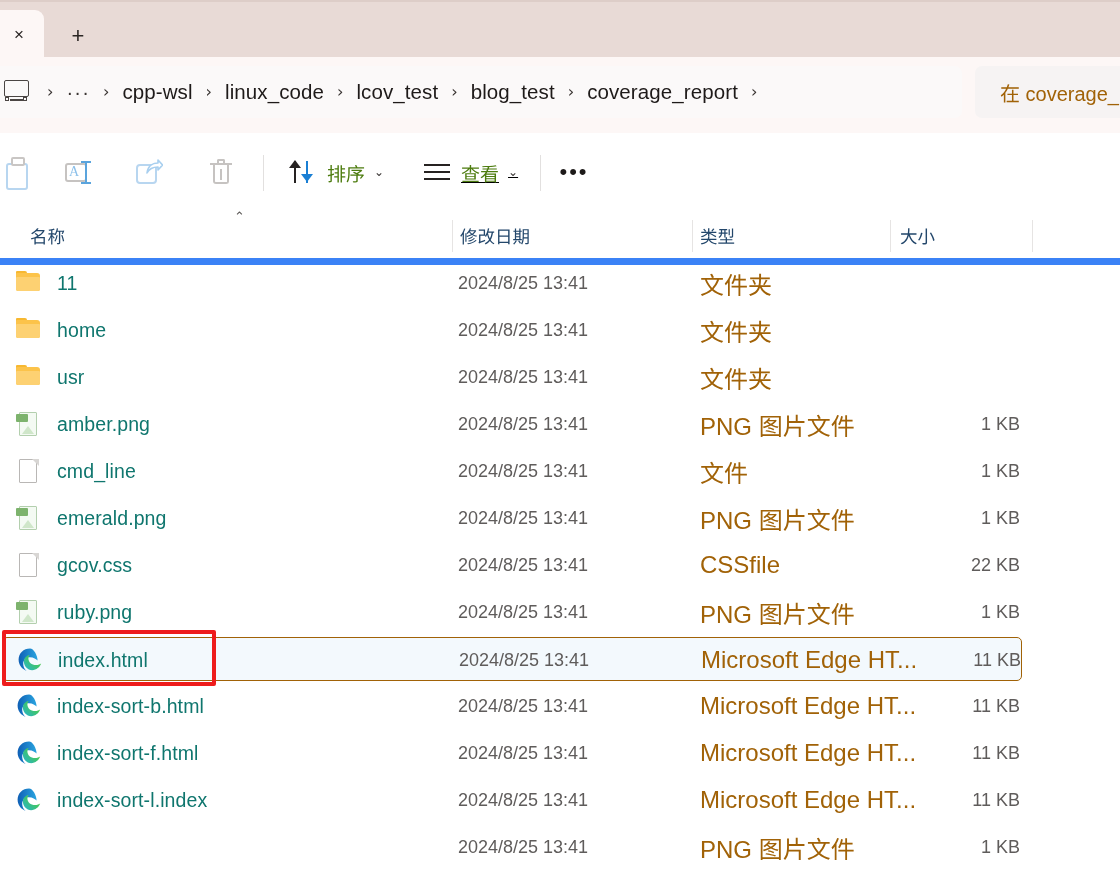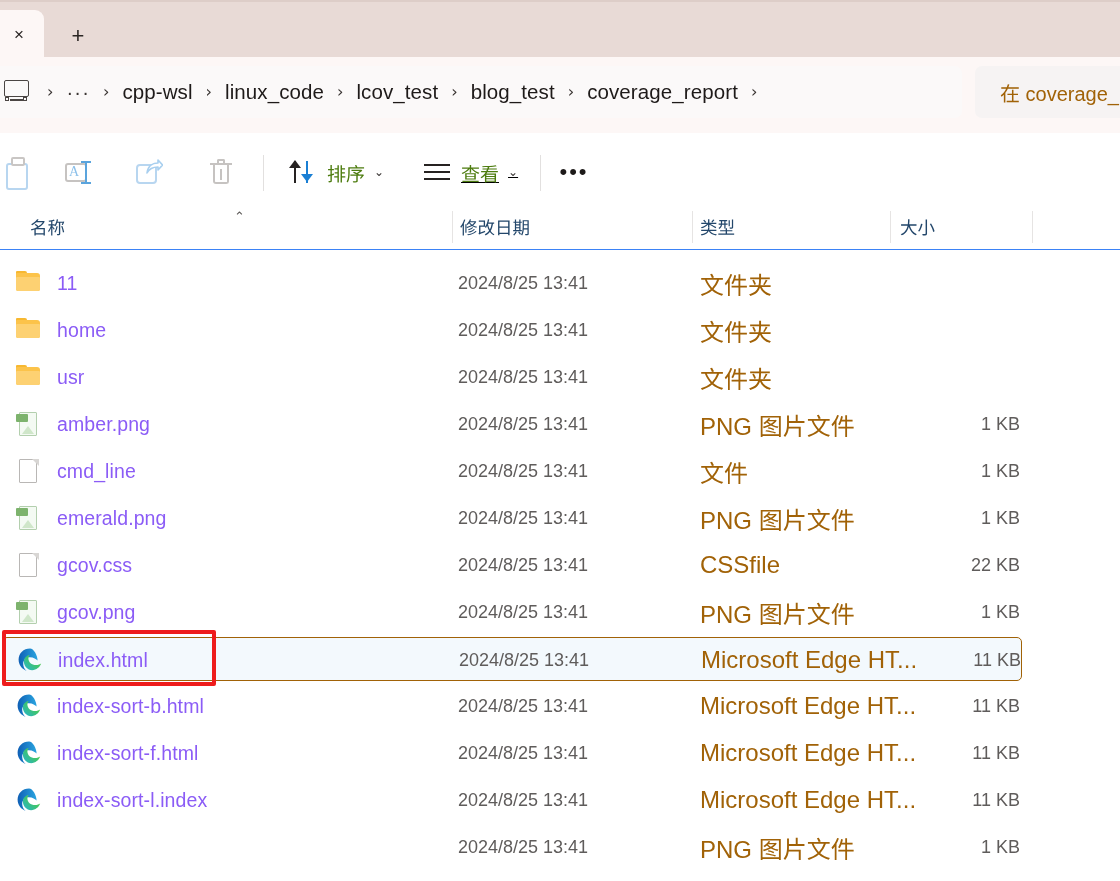--- a/index.html
+++ b/index.html
@@ -286,24 +286,24 @@
   .gi-view .l2 { top: 14px; }
   .gi-view .l3 { top: 21px; }
   .gi-more {
     font-size: 22px; color: #1d1a19;
     letter-spacing: 2px; line-height: 1;
   }
 
   
   .colhead {
     position: absolute;
-    left: 0; top: 204px;
+    left: 0; top: 213px;
     width: 1120px; height: 45px;
     background: #ffffff;
-    border-bottom: 1px solid #3b82f6;
+    border-bottom: 7px solid #3b82f6;
   }
   .ch {
     position: absolute;
     top: 0; height: 45px;
     display: flex;
     align-items: center;
     font-size: 17.5px;
     color: #23476b;
     cursor: default;
     box-sizing: border-box;
@@ -345,21 +345,21 @@
   }
   .cell-name {
     position: absolute;
     left: 14px; top: 0;
     height: 44px;
     display: flex;
     align-items: center;
   }
   .fname {
     font-size: 19.5px;
-    color: #8b5cf6;
+    color: #0f766e;
     margin-left: 15px;
     white-space: nowrap;
     letter-spacing: 0.1px;
   }
   .cell-date {
     position: absolute;
     left: 456px; top: 0; height: 44px;
     display: flex; align-items: center;
     font-size: 18px; color: #5f5c5b;
     white-space: nowrap;
@@ -655,21 +655,21 @@
         <div class="cell-type">CSSfile</div>
         <div class="cell-size">22 KB</div>
       </div>
       <div class="row" style="top: 331px;">
         <div class="cell-name">
           <span class="ico ico-png">
             <span class="page"></span>
             <span class="hill"></span>
             <span class="badge"></span>
           </span>
-          <span class="fname">gcov.png</span>
+          <span class="fname">ruby.png</span>
         </div>
         <div class="cell-date">2024/8/25 13:41</div>
         <div class="cell-type">PNG 图片文件</div>
         <div class="cell-size">1 KB</div>
       </div>
       <div class="row selected" style="top: 378px;">
         <div class="cell-name">
           <span class="ico ico-edge"><svg viewBox="0 0 26 26" width="26" height="26">
               <defs>
                 <linearGradient id="eg1" x1="0" y1="0.5" x2="1" y2="0.5">

